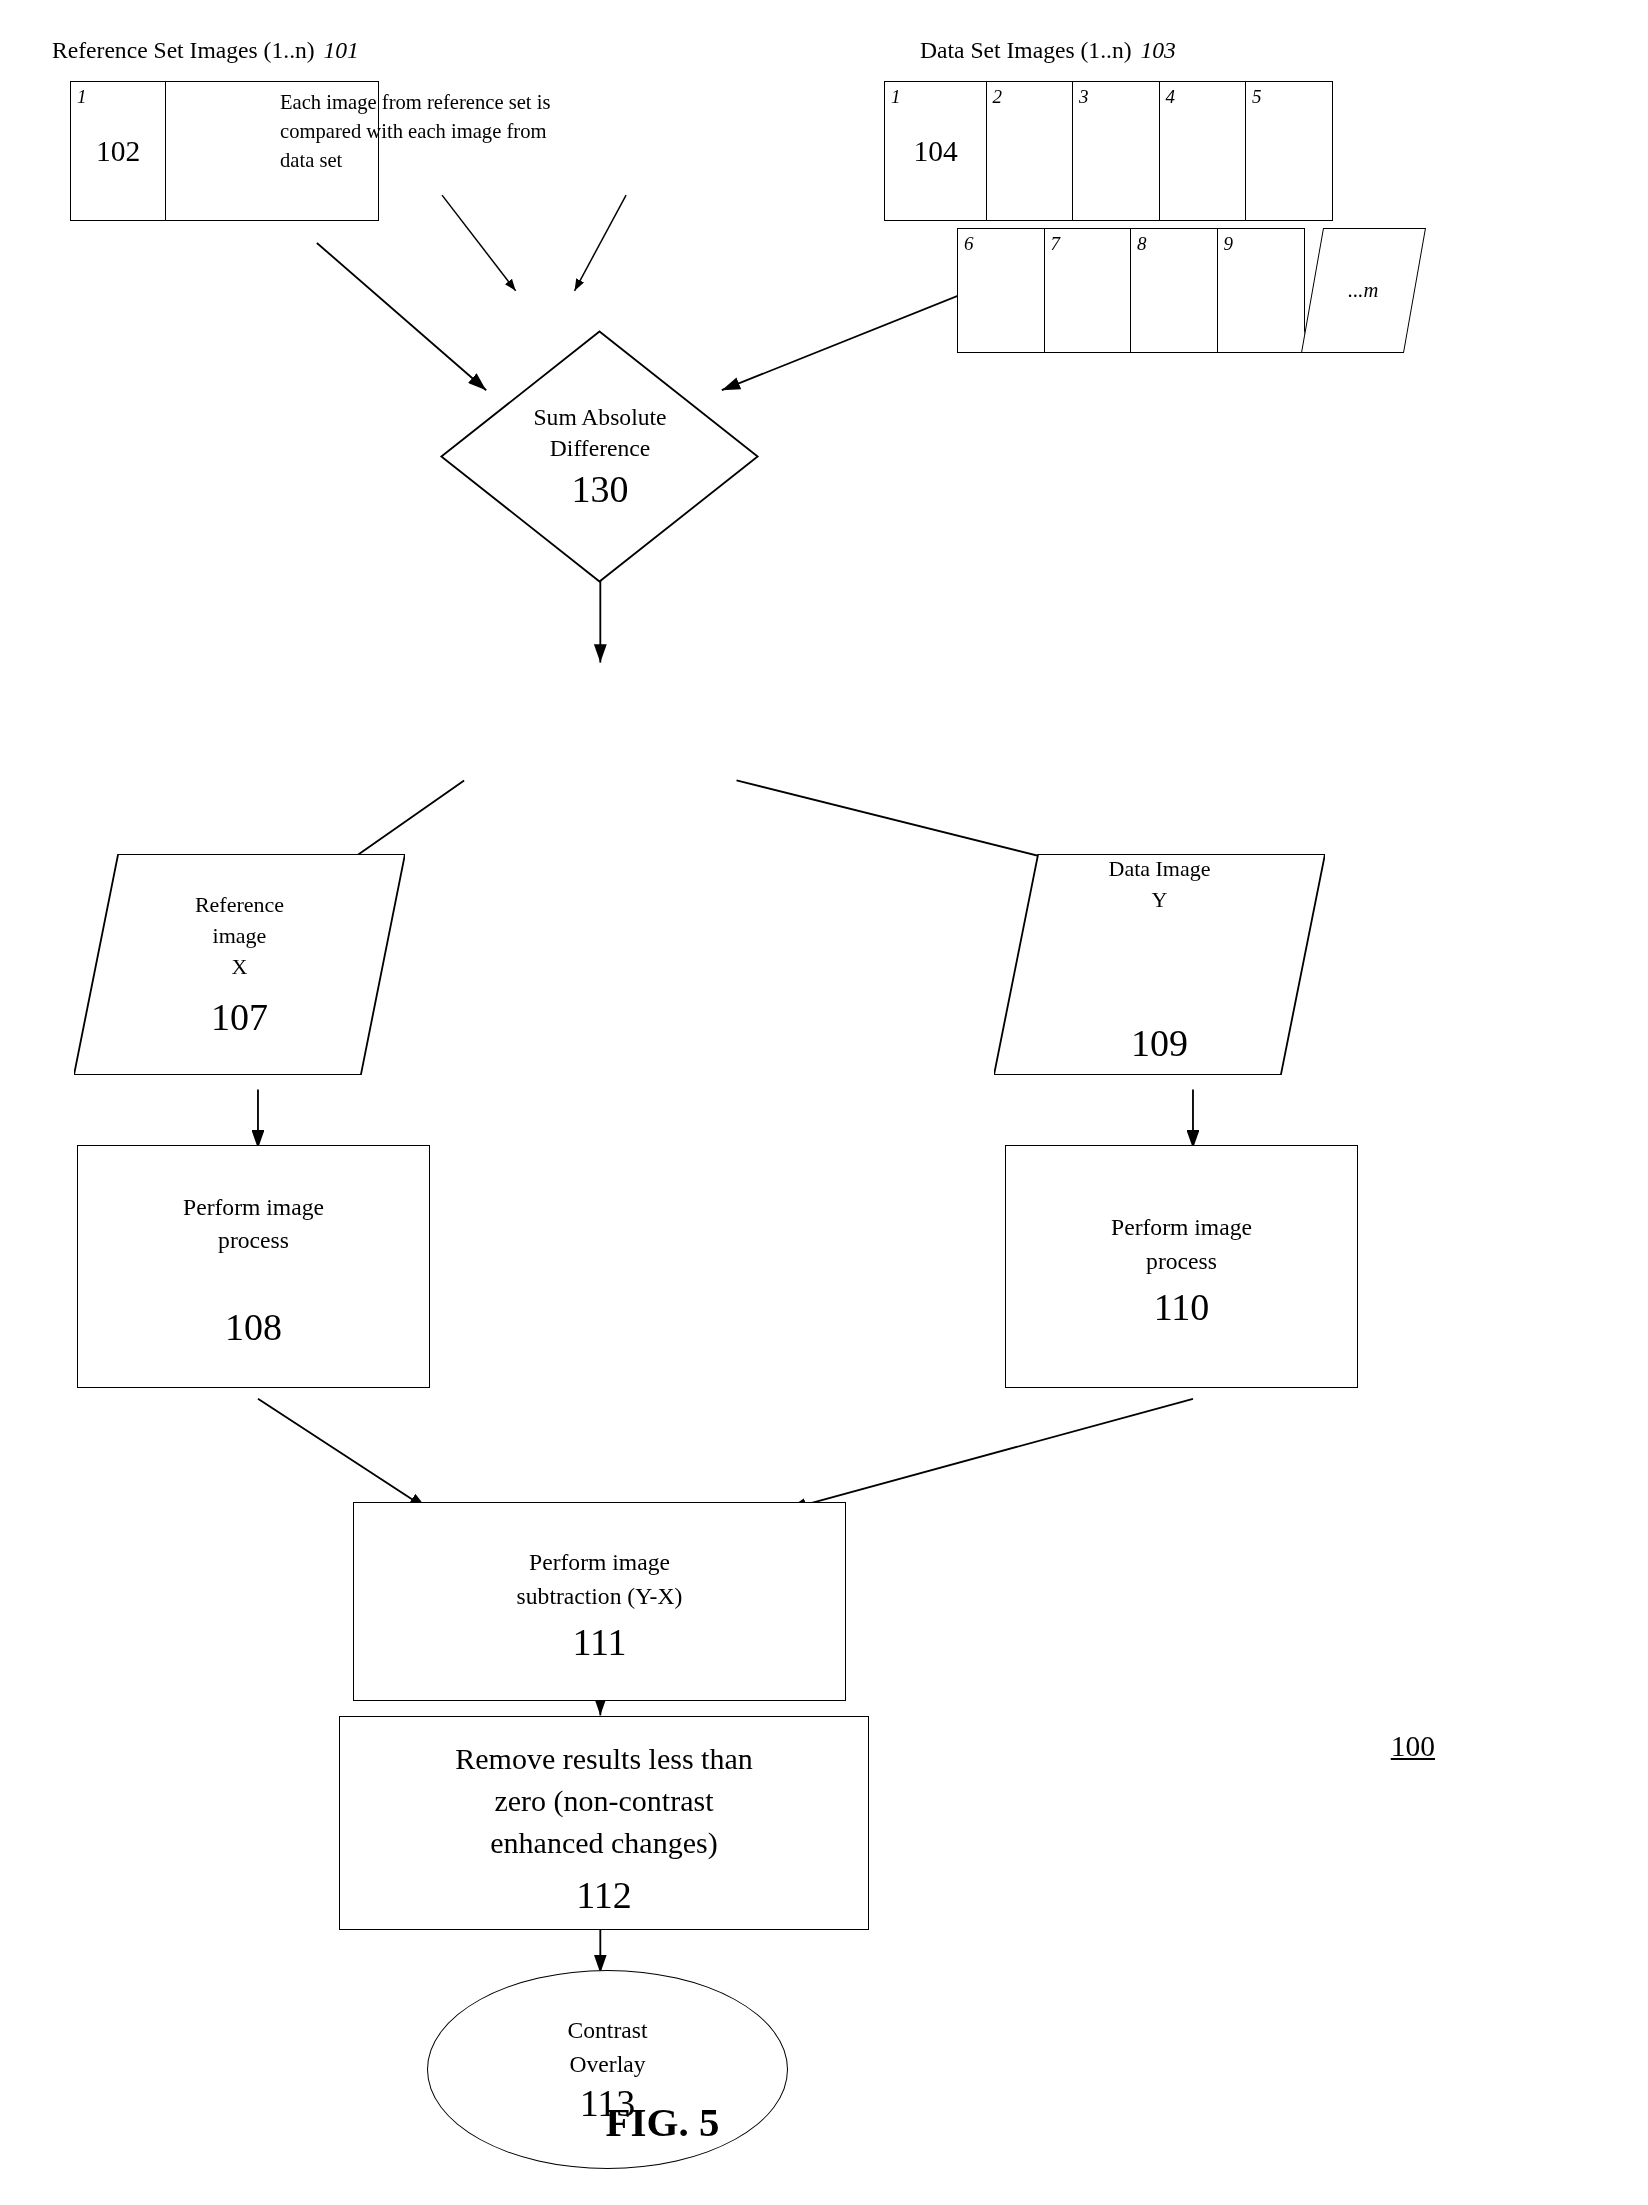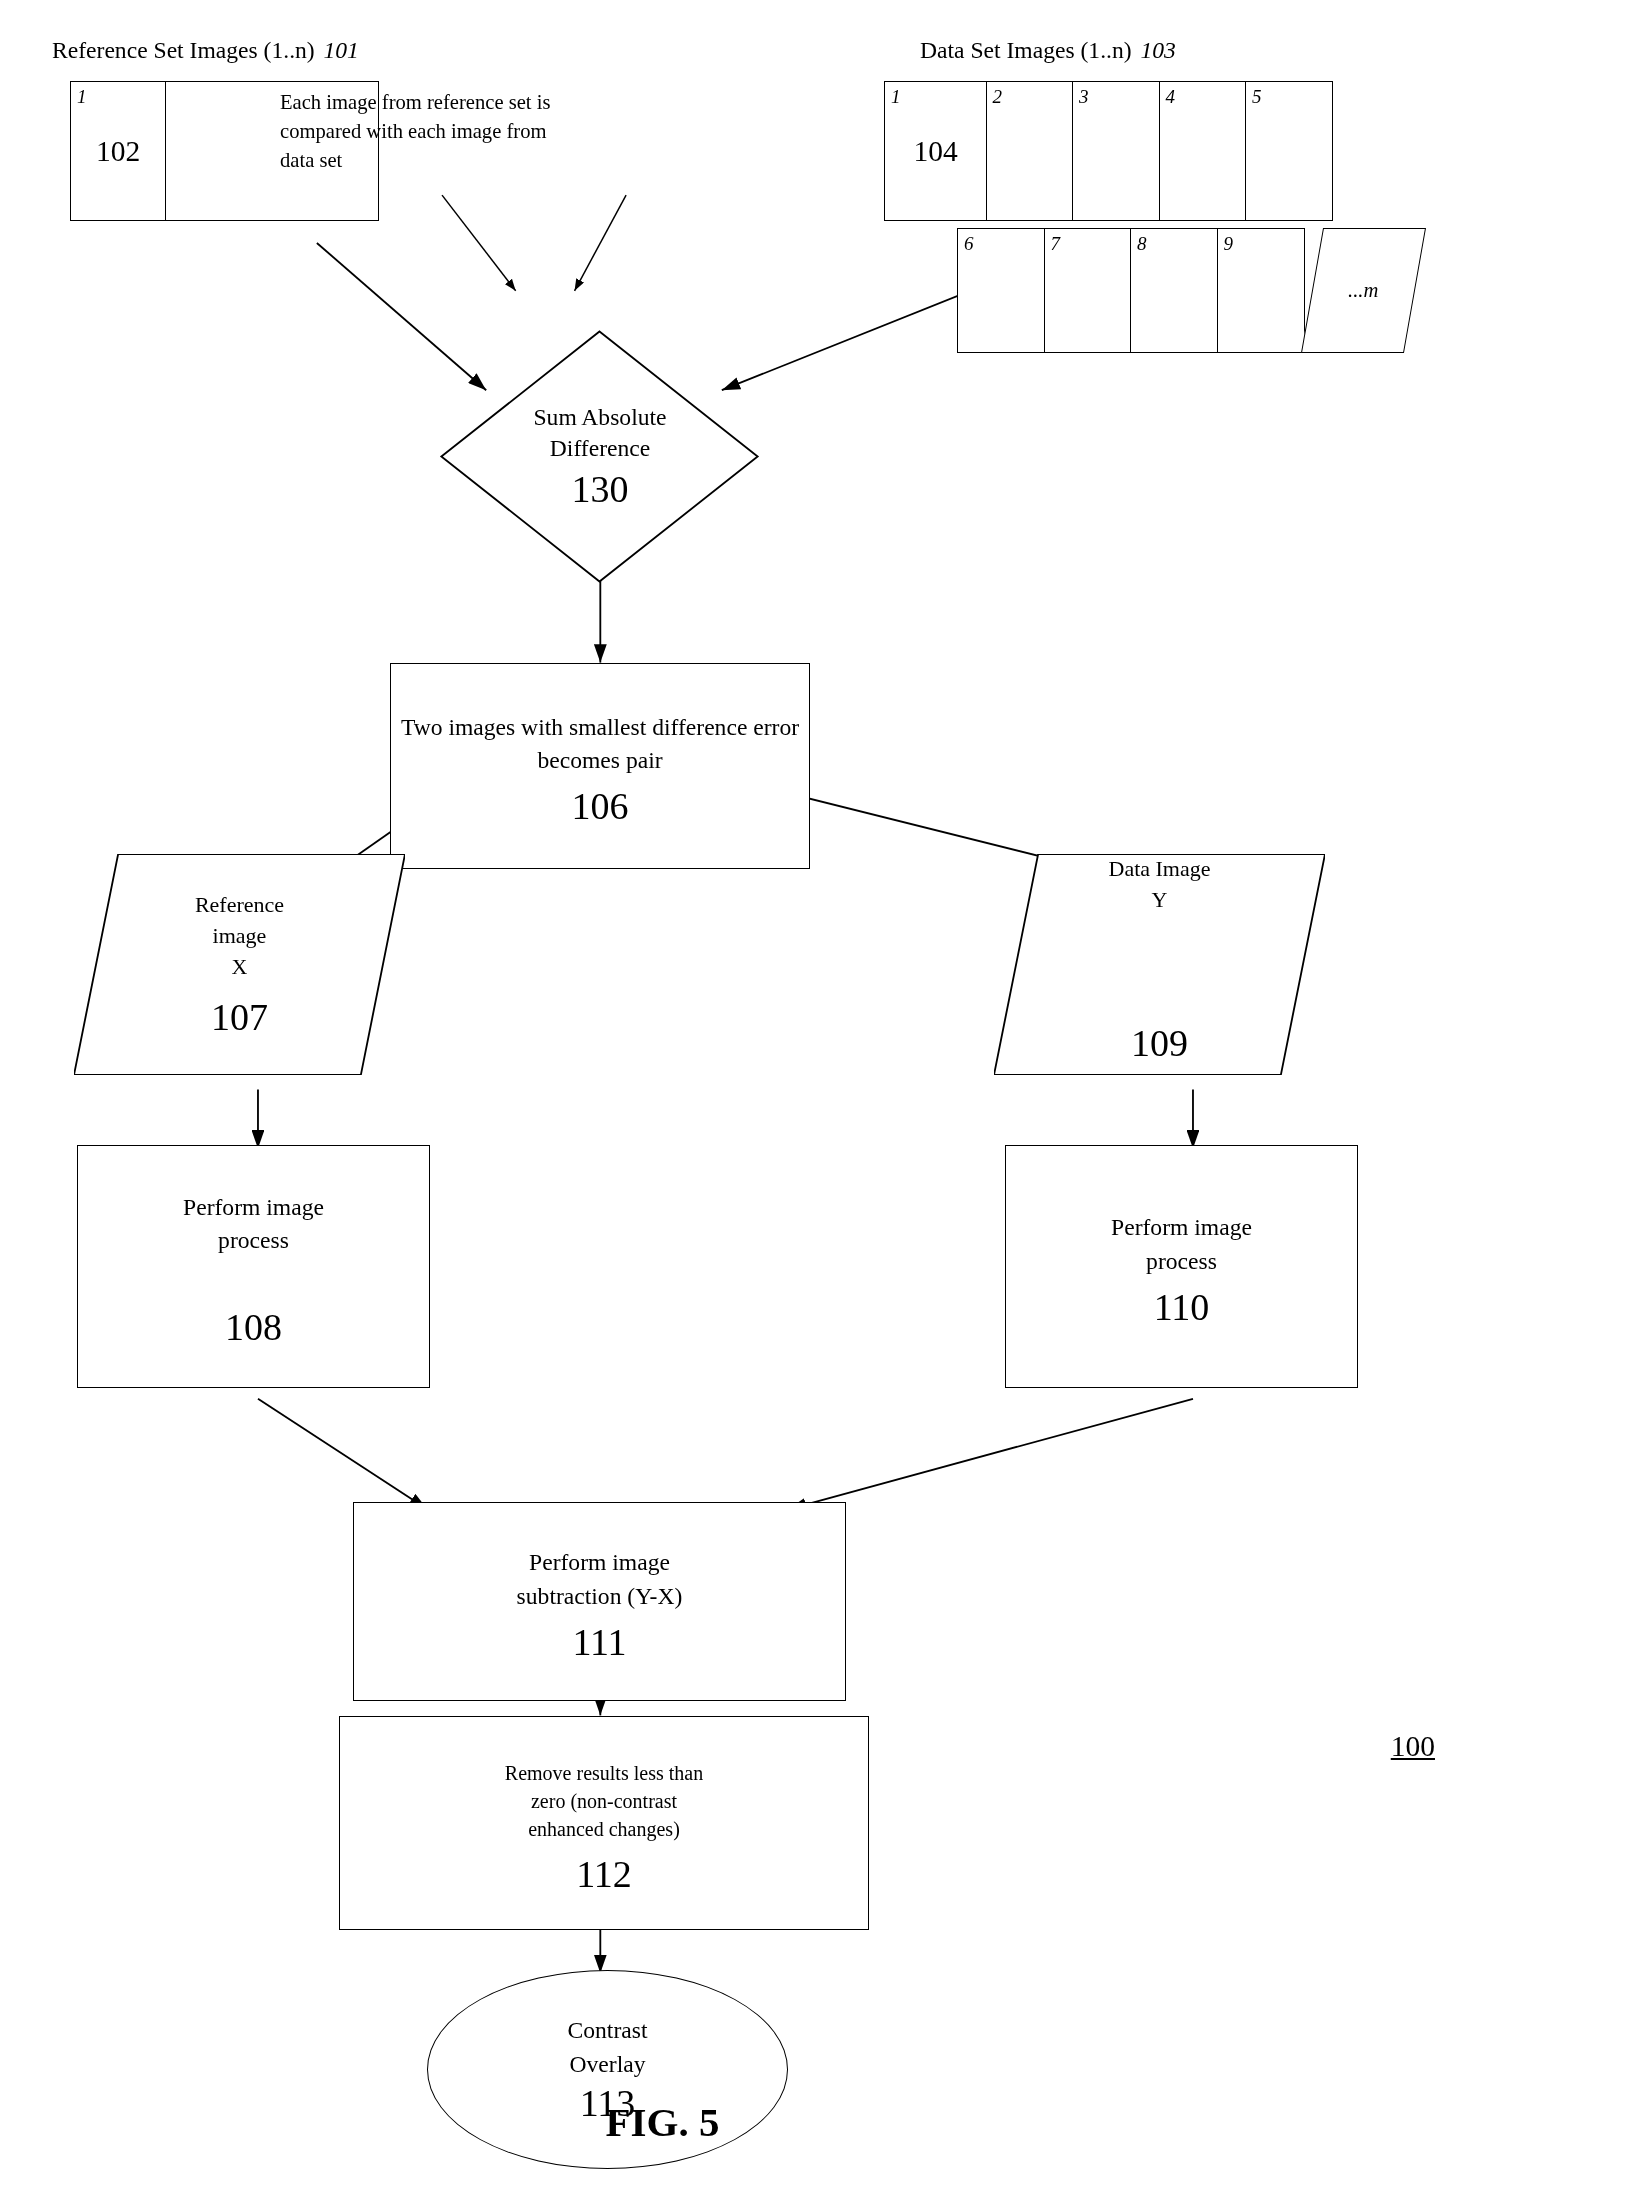--- a/index.html
+++ b/index.html
@@ -212,24 +212,20 @@
   <div class="diamond-wrapper" style="left:434px; top:324px; width:331px; height:265px;">
     <svg width="331" height="265" viewBox="0 0 450 360">
       <polygon points="225,10 440,180 225,350 10,180" fill="white" stroke="black" stroke-width="2.5"></polygon>
     </svg>
     <div class="diamond-text" style="left:74px; top:59px; width:184px; height:147px;">
       <div class="label-text" style="font-size:23.6px; line-height:1.3;">Sum Absolute Difference</div>
       <div class="number-text" style="font-size:38px; margin-top:2.9px;">130</div>
     </div>
   </div>
 
-  <div class="rect-box" style="left:390px; top:663px; width:420px; height:206px;">
-    <div class="label-text" style="font-size:23.6px; line-height:1.4; padding:7.4px;">Two images with smallest difference error becomes pair</div>
-    <div class="number-text" style="font-size:38px;">106</div>
-  </div>
 
   <div style="position:absolute; left:74px; top:854px; width:331px; height:221px;">
     <svg width="331" height="221" viewBox="0 0 450 300">
       <polygon points="60,0 450,0 390,300 0,300" fill="white" stroke="black" stroke-width="2.5"></polygon>
     </svg>
     <div style="position:absolute; top:0; left:0; width:331px; height:221px; display:flex; align-items:center; justify-content:center; flex-direction:column;">
       <div style="font-size:22px; line-height:1.4; text-align:center;">Reference<br>image<br>X</div>
       <div style="font-size:38px; margin-top:12px;">107</div>
     </div>
   </div>
@@ -253,21 +249,21 @@
     <div class="label-text" style="font-size:23.6px; line-height:1.4; padding:7.4px; text-align:center;">Perform image<br>process</div>
     <div class="number-text" style="font-size:38px;">110</div>
   </div>
 
   <div class="rect-box" style="left:353px; top:1502px; width:493px; height:199px;">
     <div class="label-text" style="font-size:23.6px; line-height:1.4; padding:7.4px; text-align:center;">Perform image<br>subtraction (Y-X)</div>
     <div class="number-text" style="font-size:38px;">111</div>
   </div>
 
   <div class="rect-box" style="left:339px; top:1716px; width:530px; height:214px;">
-    <div class="label-text" style="font-size:20px; line-height:1.4; padding:8.8px; ">Remove results less than<br>zero (non-contrast<br>enhanced changes)</div>
+    <div class="label-text" style="font-size:30px; line-height:1.4; padding:8.8px; ">Remove results less than<br>zero (non-contrast<br>enhanced changes)</div>
     <div class="number-text" style="font-size:38px;">112</div>
   </div>
 
   <div class="oval-box" style="left:427px; top:1970px; width:361px; height:199px;">
     <div class="label-text" style="font-size:23.6px; line-height:1.4; text-align:center;">Contrast<br>Overlay</div>
     <div class="number-text" style="font-size:38px;">113</div>
   </div>
 
   <div class="fig-label" style="bottom:59px; left:515px; width:295px;">
     <span>FIG. 5</span>

